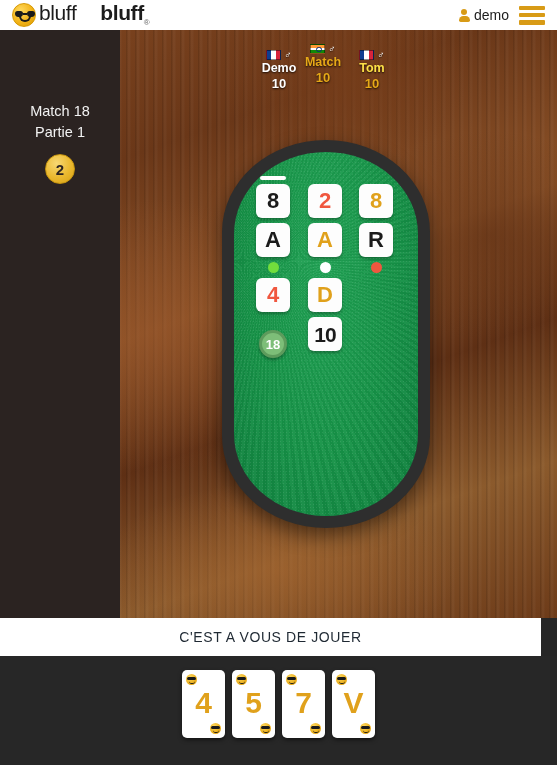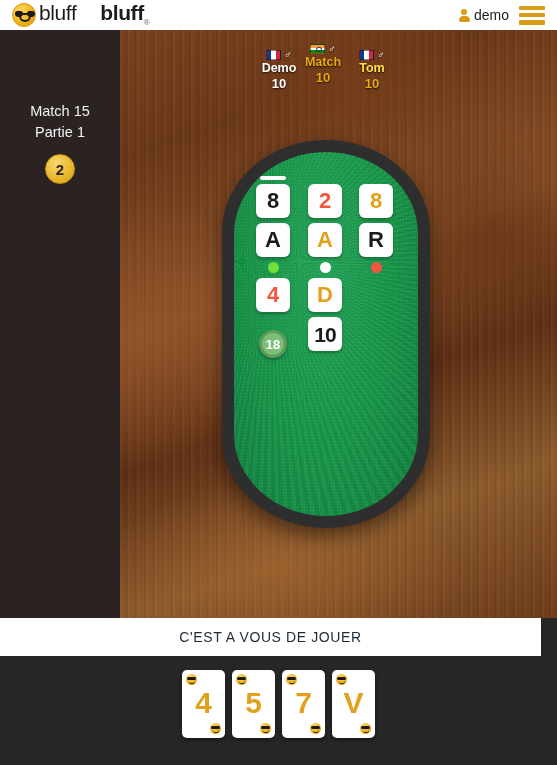--- a/index.html
+++ b/index.html
@@ -258,21 +258,21 @@
           <span></span>
       </div>
     </div>
   </div>
 
   <div class="board-area">
     <div class="wood-bg"></div>
 
     <div class="sidebar">
       <div class="sidebar-inner">
-        <div class="match-label">Match 15</div>
+        <div class="match-label">Match 18</div>
         <div class="match-label">Partie 1</div>
         <div class="round-badge">2</div>
       </div>
     </div>
 
     <div class="players">
         <div class="player" style="left: 114px; top: 0px;">
           <div class="flagrow">
             <span class="flag flag-fr"></span>
             <span class="gender">♂</span>

